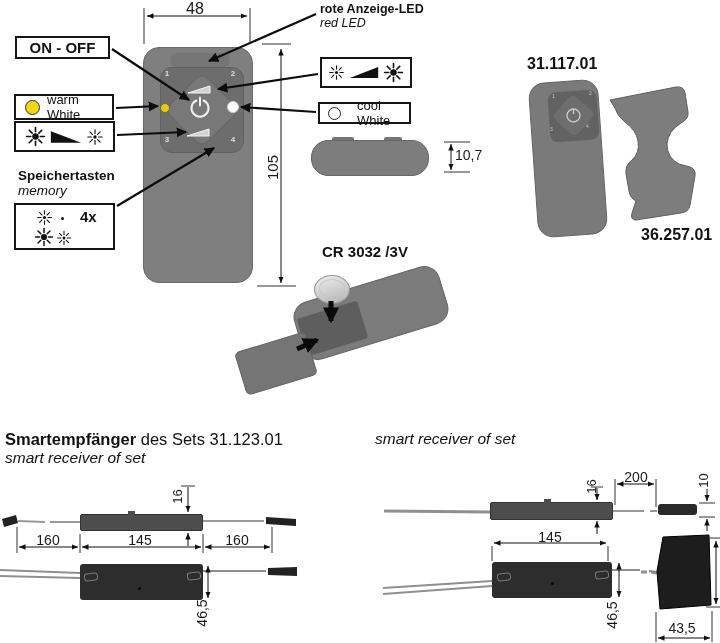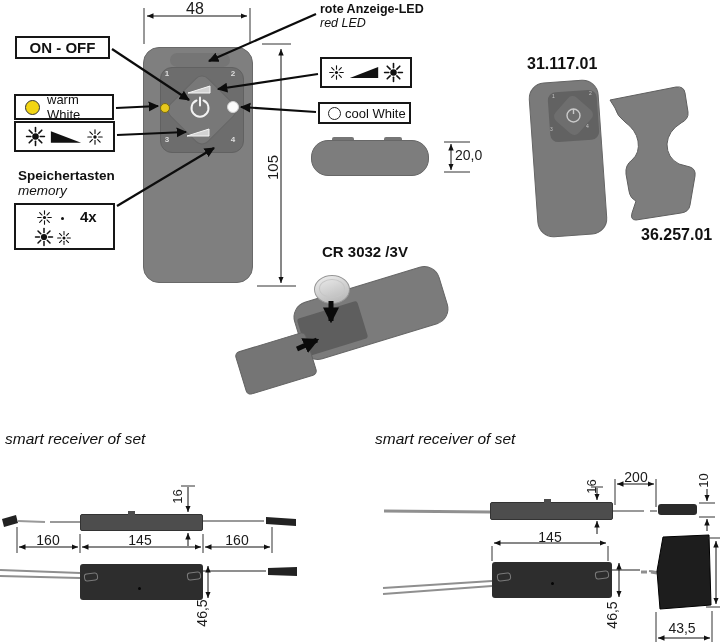--- a/index.html
+++ b/index.html
@@ -70,21 +70,21 @@
   </svg>
   <div class="abs" style="left:161px;top:69px;width:12px;font-size:8px;font-weight:bold;color:#dedede;text-align:center;">1</div>
   <div class="abs" style="left:227px;top:69px;width:12px;font-size:8px;font-weight:bold;color:#dedede;text-align:center;">2</div>
   <div class="abs" style="left:161px;top:135px;width:12px;font-size:8px;font-weight:bold;color:#dedede;text-align:center;">3</div>
   <div class="abs" style="left:227px;top:135px;width:12px;font-size:8px;font-weight:bold;color:#dedede;text-align:center;">4</div>
   <div class="abs" style="left:160px;top:103px;width:8px;height:8px;border-radius:50%;background:#e7c81c;border:1px solid #7a6b12;"></div>
   <div class="abs" style="left:227px;top:101px;width:10px;height:10px;border-radius:50%;background:#fcfcfc;border:1px solid #d0d0d0;"></div>
 
   <div class="dimtext" style="left:165px;top:0px;width:60px;font-size:16px;">48</div>
   <div class="vtext" style="left:251px;top:160px;width:40px;height:15px;font-size:15px;">105</div>
-  <div class="dimtext" style="left:455px;top:147px;width:36px;font-size:14px;text-align:left;">20,0</div>
+  <div class="dimtext" style="left:455px;top:147px;width:36px;font-size:14px;text-align:left;">10,7</div>
 
   <div class="labelbox" style="left:14px;top:94px;width:100px;height:26px;justify-content:flex-start;padding-left:9px;gap:7px;">
     <span style="width:13px;height:13px;border-radius:50%;background:#f2d513;border:1.5px solid #333;flex:none;"></span>
     <span style="font-size:13px;">warm White</span>
   </div>
 
   <div class="labelbox" style="left:15px;top:36px;width:95px;height:23px;">
     <span style="font-weight:bold;font-size:15px;">ON - OFF</span>
   </div>
 
@@ -127,21 +127,21 @@
         <use href="#sunS" xlink:href="#sunS"></use>
       </svg>
     <svg width="30" height="13" viewBox="0 0 36 15">
       <polygon points="1,14 35,14 35,1" fill="#111"></polygon>
       </svg>
     <svg class="sun" width="21" height="21" viewBox="-10 -10 20 20">
         <use href="#sunL" xlink:href="#sunL"></use>
       </svg>
   </div>
 
-  <div class="labelbox" style="left:318px;top:102px;width:93px;height:22px;justify-content:flex-start;padding-left:8px;gap:4px;">
+  <div class="labelbox" style="left:318px;top:102px;width:93px;height:22px;justify-content:flex-start;padding-left:8px;gap:16px;">
     <span style="width:11px;height:11px;border-radius:50%;background:#fff;border:1.5px solid #222;flex:none;"></span>
     <span style="font-size:13px;">cool White</span>
   </div>
 
   <div class="abs" style="left:332px;top:137px;width:22px;height:5px;background:#767676;border-radius:2px;"></div>
   <div class="abs" style="left:384px;top:137px;width:18px;height:5px;background:#767676;border-radius:2px;"></div>
   <div class="abs" style="left:311px;top:140px;width:116px;height:34px;background:#7d7d7d;border:1px solid #676767;border-radius:17px;"></div>
 
   <div class="abs" style="left:527px;top:55px;font-weight:bold;font-size:16px;">31.117.01</div>
   <div class="abs rounded" style="left:533px;top:81px;width:68px;height:153px;background:#7a7a7a;border:1px solid #656565;transform:rotate(-4deg);"></div>
@@ -158,20 +158,23 @@
   <div class="abs" style="left:641px;top:226px;font-weight:bold;font-size:16px;">36.257.01</div>
 
   <div class="abs" style="left:322px;top:243px;font-weight:bold;font-size:15px;text-align:center;">CR 3032 /3V</div>
   <div class="abs rounded" style="left:295px;top:283px;width:150px;height:58px;background:#7b7b7b;border:1px solid #666;transform:rotate(-17deg);"></div>
   <div class="abs" style="left:301px;top:309px;width:63px;height:39px;background:#5e5e5e;border-radius:3px;transform:rotate(-17deg);"></div>
   <div class="abs" style="left:239px;top:341px;width:72px;height:43px;background:#757575;border:1px solid #636363;border-radius:5px;transform:rotate(-17deg);"></div>
   <div class="abs" style="left:314px;top:275px;width:34px;height:27px;border-radius:50%;background:linear-gradient(160deg,#efefef,#b2b2b2);border:1px solid #979797;"></div>
   <div class="abs" style="left:319px;top:279px;width:24px;height:17px;border-radius:50%;border:1px solid #c6c6c6;"></div>
 
   <div class="abs" style="left:5px;top:430px;">
+    <div class="title-line">
+      <span class="title-bold">Smartempfänger</span><span> des Sets 31.123.01</span>
+    </div>
     <div class="title-sub">smart receiver of set</div>
   </div>
 
   <div class="abs" style="left:80px;top:514px;width:123px;height:17px;background:#4d4d4d;border:1px solid #333;border-radius:2px;box-sizing:border-box;"></div>
   <div class="abs" style="left:128px;top:511px;width:7px;height:4px;background:#4d4d4d;"></div>
 
   <div class="abs" style="left:80px;top:564px;width:123px;height:36px;background:#2d2d2d;border-radius:3px;"></div>
   <div class="abs" style="left:84px;top:573px;width:12px;height:6px;border:1px solid #7a7a7a;border-radius:3px;transform:rotate(-8deg);"></div>
   <div class="abs" style="left:187px;top:572px;width:12px;height:6px;border:1px solid #7a7a7a;border-radius:3px;transform:rotate(-8deg);"></div>
   <div class="abs" style="left:138px;top:587px;width:3px;height:3px;border-radius:50%;background:#050505;"></div>

